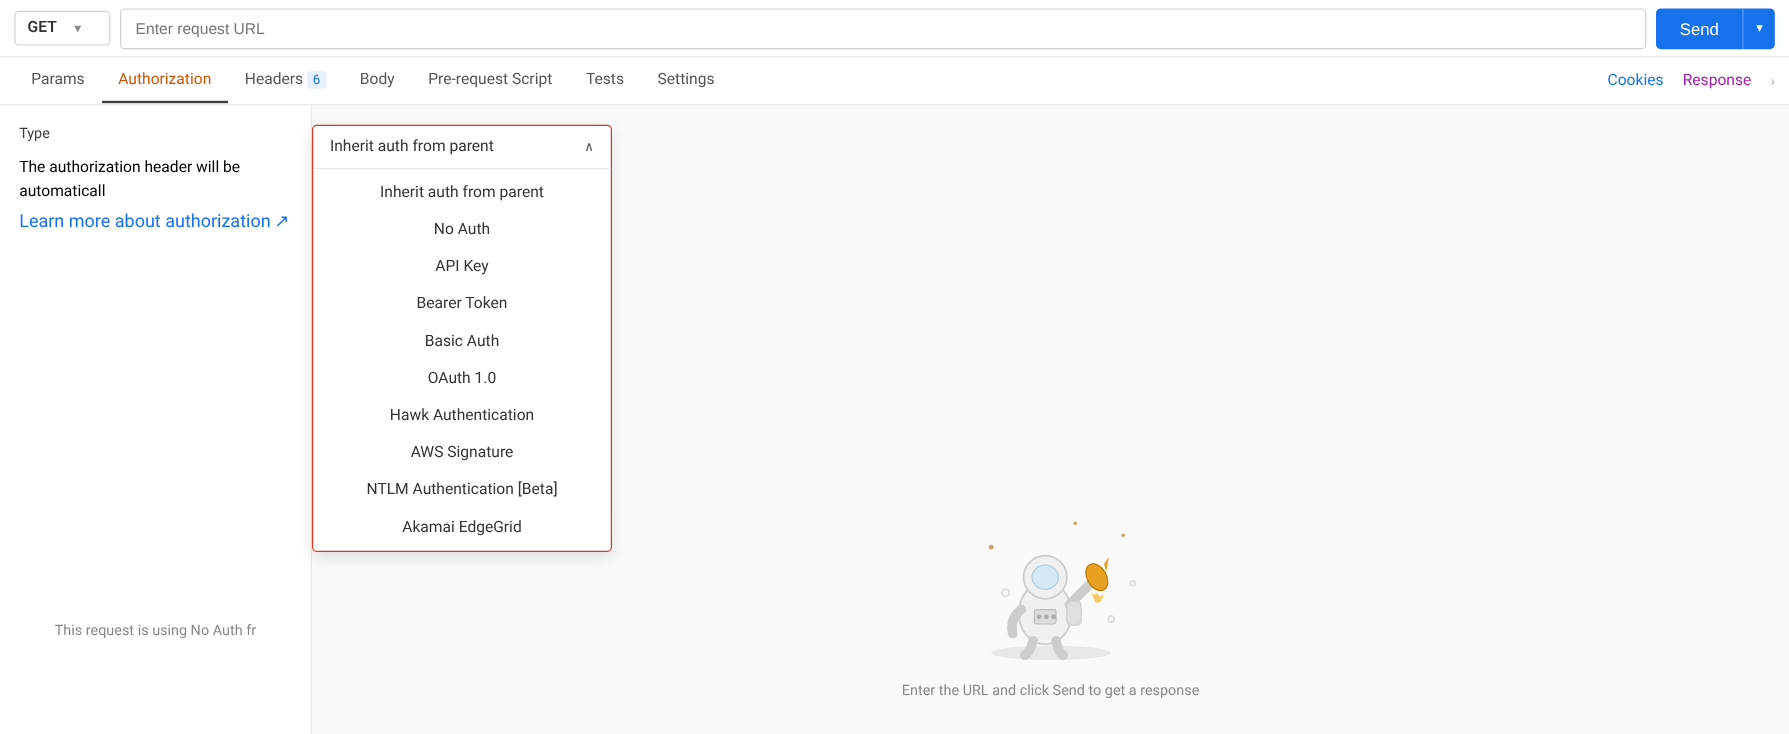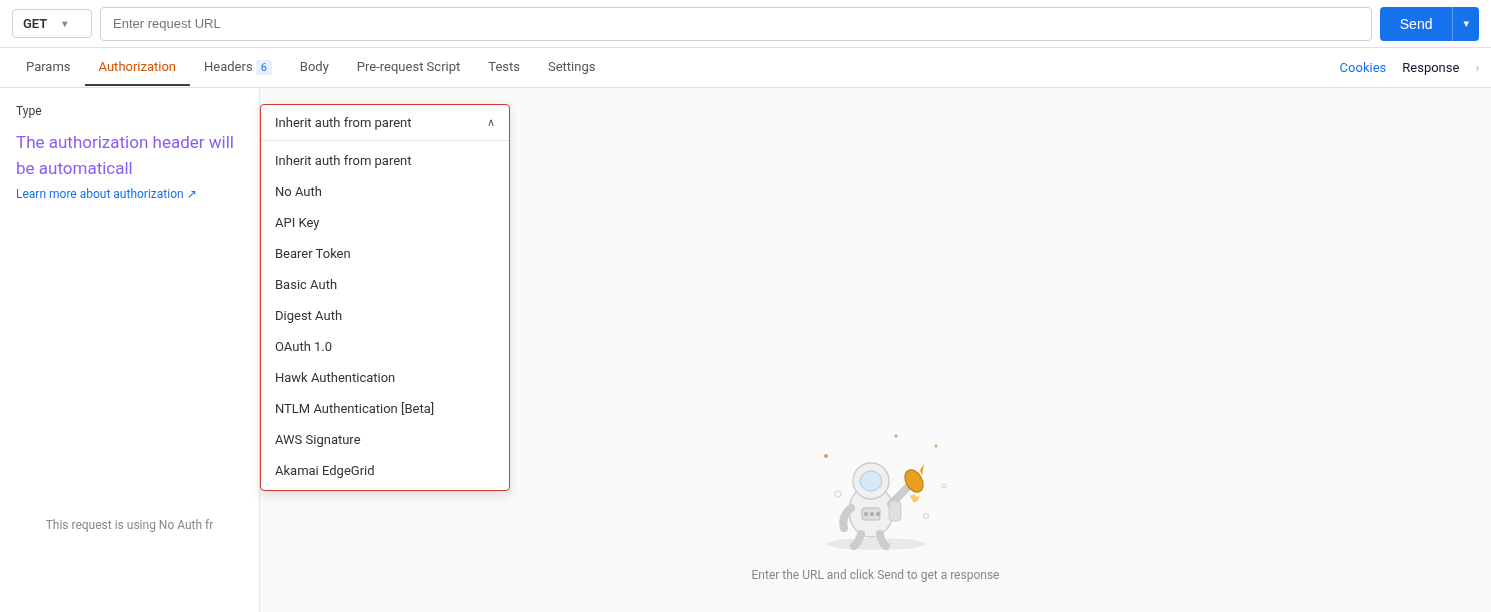--- a/index.html
+++ b/index.html
@@ -125,21 +125,21 @@
       gap: 16px;
     }
 
     .cookies-link {
       color: #1672ec;
       cursor: pointer;
       font-size: 13px;
     }
 
     .response-label {
-      color: #0f172a;
+      color: #a21caf;
       font-size: 13px;
     }
 
     .arrow-right {
       color: #aaa;
       font-size: 12px;
     }
 
     
     .main-content {
@@ -157,29 +157,29 @@
     }
 
     .type-label {
       font-size: 12px;
       font-weight: 400;
       color: #404040;
       margin-bottom: 12px;
     }
 
     .auth-description {
-      font-size: 17px;
-      color: #8b5cf6;
+      font-size: 13px;
+      color: #000000;
       line-height: 1.5;
       margin-bottom: 6px;
     }
 
     .learn-more-link {
       color: #1672ec;
-      font-size: 12px;
+      font-size: 15px;
       text-decoration: none;
       cursor: pointer;
       display: flex;
       align-items: center;
       gap: 3px;
     }
 
     .no-auth-info {
       position: absolute;
       bottom: 80px;
@@ -195,20 +195,21 @@
     .dropdown-container {
       position: absolute;
       top: 16px;
       left: 260px;
       width: 250px;
       background: #fff;
       border: 1.5px solid #d0392b;
       border-radius: 4px;
       box-shadow: 0 4px 12px rgba(0,0,0,0.12);
       z-index: 100;
+      text-align: center;
     }
 
     .dropdown-header {
       display: flex;
       align-items: center;
       justify-content: space-between;
       padding: 10px 14px;
       border-bottom: 1px solid #e8e8e8;
       cursor: pointer;
     }
@@ -316,25 +317,24 @@
       <div class="dropdown-header">
         <span class="dropdown-header-text">Inherit auth from parent</span>
         <span class="dropdown-chevron">∧</span>
       </div>
       <div class="dropdown-list">
         <div class="dropdown-item">Inherit auth from parent</div>
         <div class="dropdown-item">No Auth</div>
         <div class="dropdown-item">API Key</div>
         <div class="dropdown-item">Bearer Token</div>
         <div class="dropdown-item">Basic Auth</div>
-        <div class="dropdown-item">Digest Auth</div>
         <div class="dropdown-item">OAuth 1.0</div>
         <div class="dropdown-item">Hawk Authentication</div>
+        <div class="dropdown-item">AWS Signature</div>
         <div class="dropdown-item">NTLM Authentication [Beta]</div>
-        <div class="dropdown-item">AWS Signature</div>
         <div class="dropdown-item">Akamai EdgeGrid</div>
       </div>
     </div>
   </div>
 
   <div class="right-panel">
     <div class="empty-state">
 
       <div class="astronaut-illustration">
         <svg class="astronaut-svg" viewBox="0 0 160 130" fill="none" xmlns="http://www.w3.org/2000/svg">

